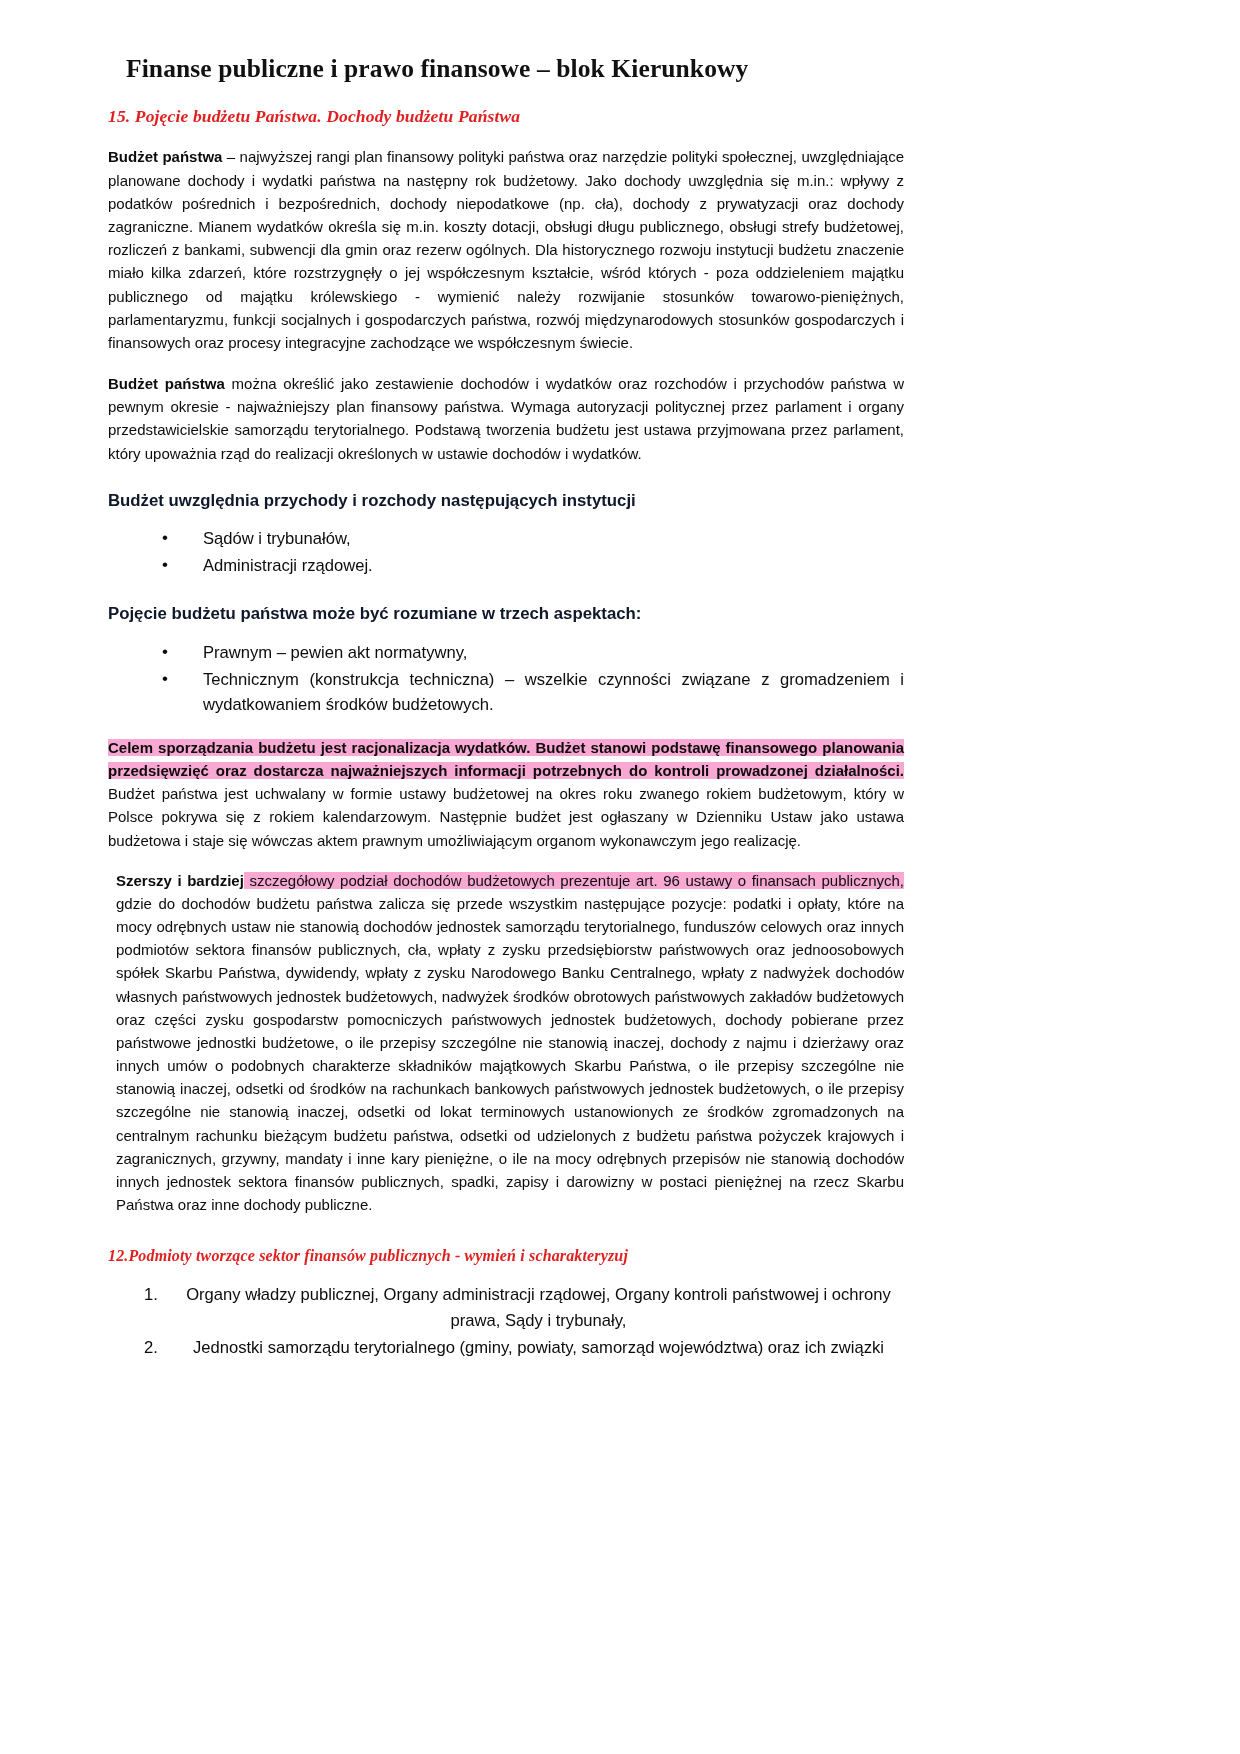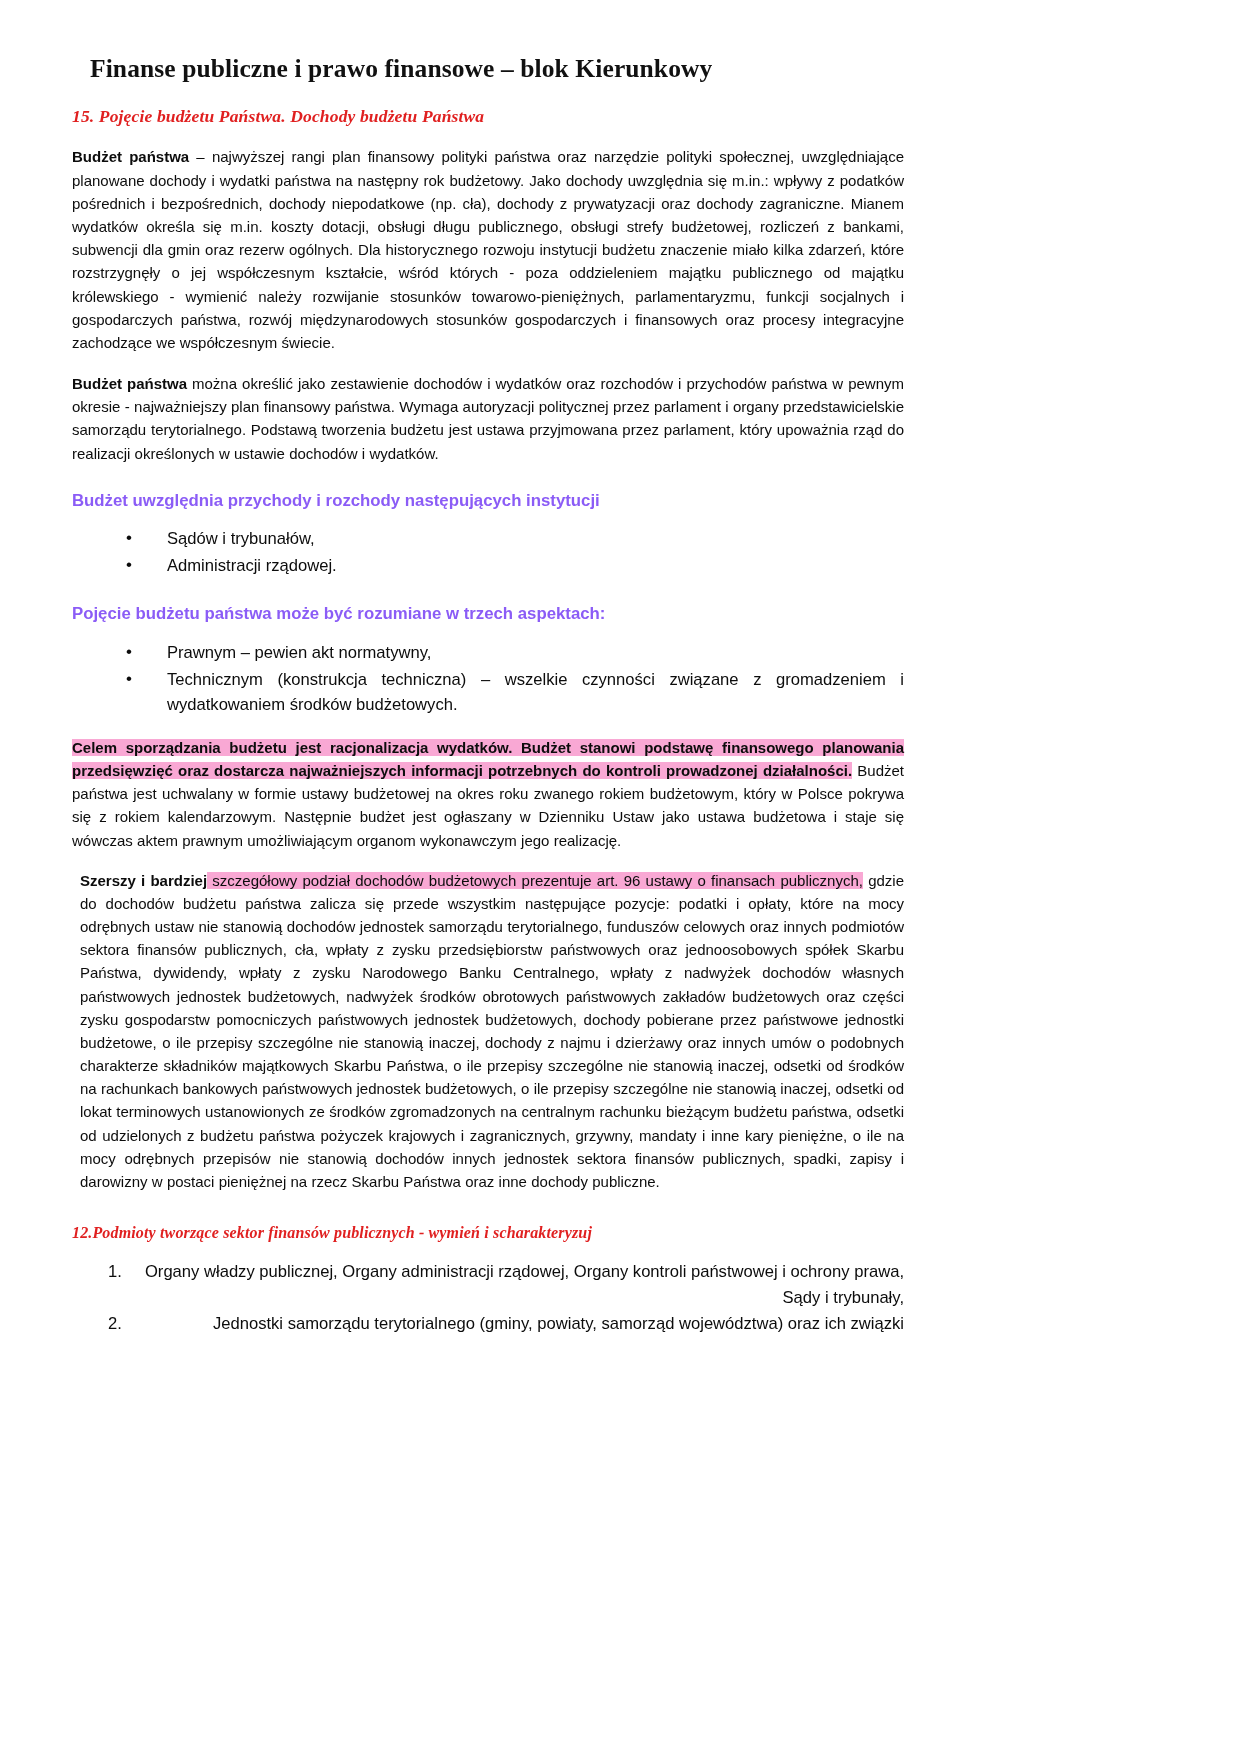--- a/index.html
+++ b/index.html
@@ -13,21 +13,21 @@
     font-family: "Liberation Sans", sans-serif;
     color: #000000;
     overflow: hidden;
   }
   .page {
     position: relative;
     width: 1064px;
     height: 1754px;
     background: #ffffff;
     box-sizing: border-box;
-    padding: 48px 160px 0 72px;
+    padding: 48px 160px 0 108px;
   }
   .doc-title {
     font-family: "Liberation Serif", serif;
     font-weight: bold;
     font-size: 25.5px;
     letter-spacing: 0.1px;
     margin: 0 0 0 18px;
     padding-top: 6px;
     line-height: 1.2;
     color: #111111;
@@ -54,21 +54,21 @@
     word-spacing: 0.1px;
     color: #0c0c0c;
   }
   p.body.tight { margin-top: 17px; margin-left: 8px; }
   b, strong { font-weight: bold; }
   h3.sub {
     font-size: 16.8px;
     font-weight: bold;
     margin: 24px 0 0 0;
     line-height: 1.4;
-    color: #8b5cf6;
+    color: #0f172a;
   }
   ul.bullets {
     margin: 14px 0 0 0;
     padding-left: 40px;
     list-style: none;
   }
   ul.bullets > li {
     position: relative;
     font-size: 16.6px;
     line-height: 1.545;
@@ -91,21 +91,21 @@
     list-style: none;
     counter-reset: numitem;
   }
   ol.numbered > li {
     position: relative;
     counter-increment: numitem;
     font-size: 16.6px;
     line-height: 1.545;
     padding-left: 29px;
     margin-bottom: 1px;
-    text-align: right;
+    text-align: center;
     color: #0c0c0c;
   }
   ol.numbered > li::before {
     content: counter(numitem) ".";
     position: absolute;
     left: 0;
     top: 0;
   }
   .hl {
     background-color: #f9a8d4;

